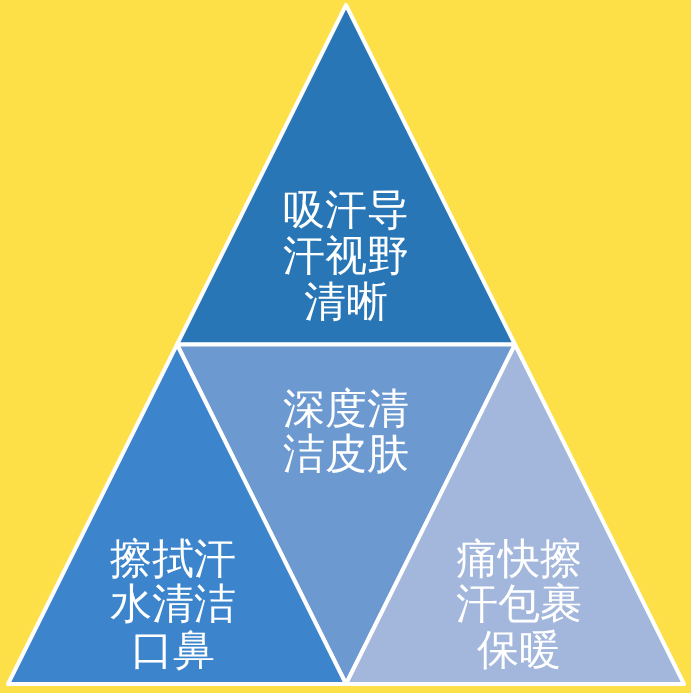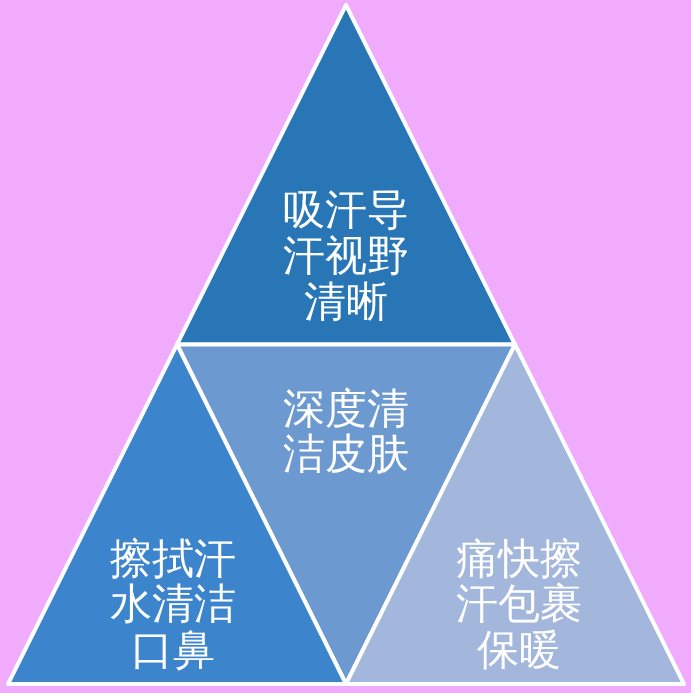--- a/index.html
+++ b/index.html
@@ -4,21 +4,21 @@
 <style>
   html, body {
     margin: 0;
     padding: 0;
     background: #000000;
   }
   .stage {
     position: relative;
     width: 691px;
     height: 693px;
-    background: #f0abfc;
+    background: #fde047;
     overflow: hidden;
   }
   svg.pyramid {
     display: block;
     width: 691px;
     height: 693px;
   }
   polygon.section-shape {
     stroke: #FFFFFF;
     stroke-width: 4;

